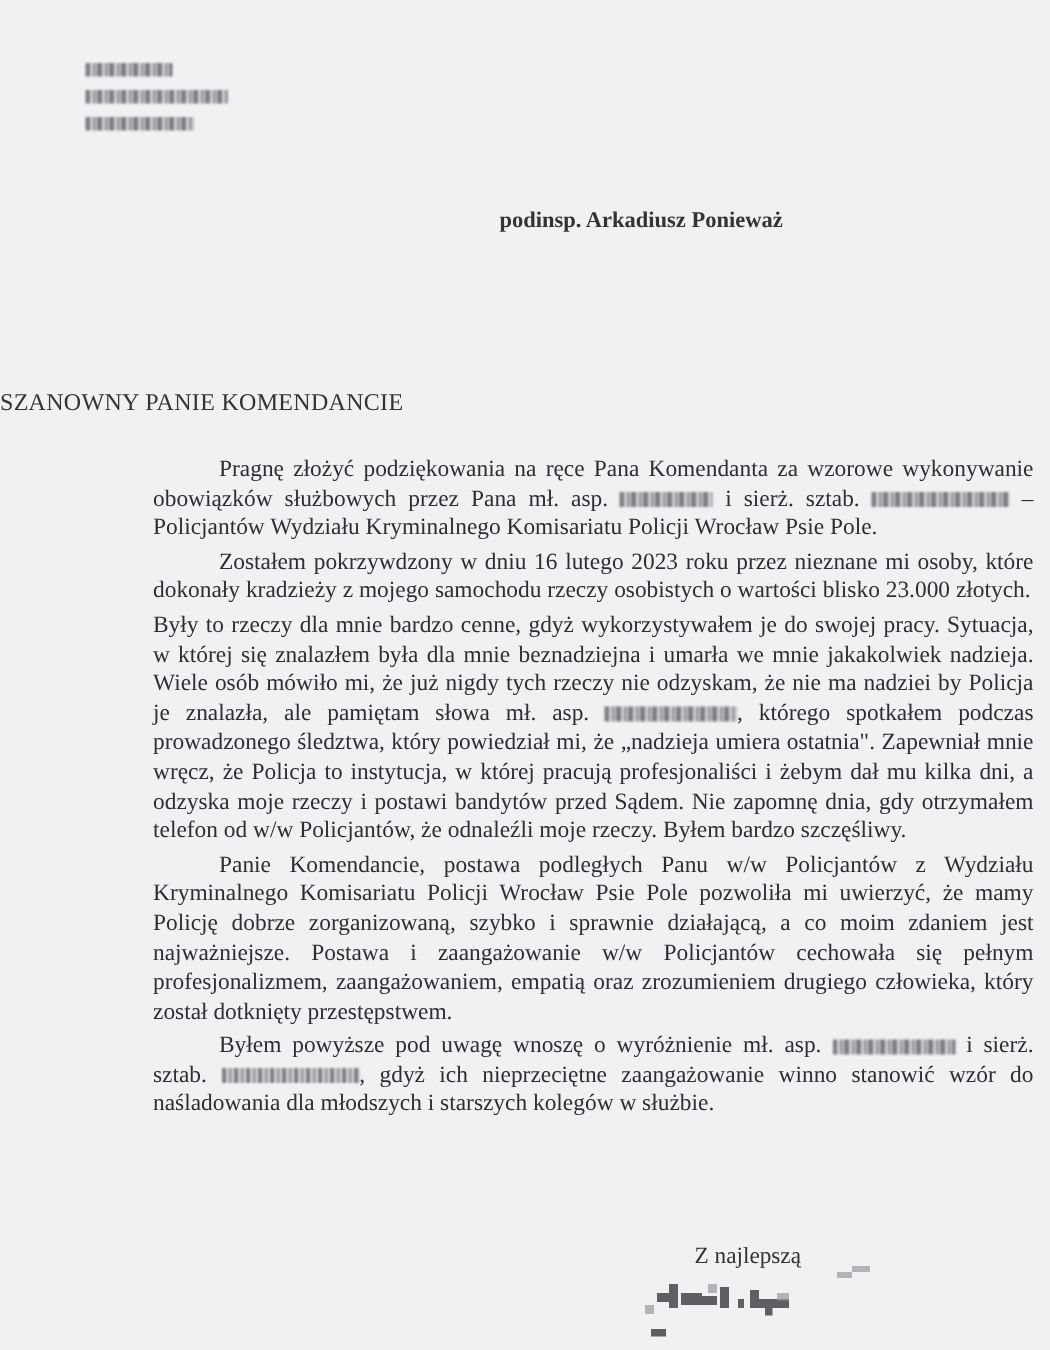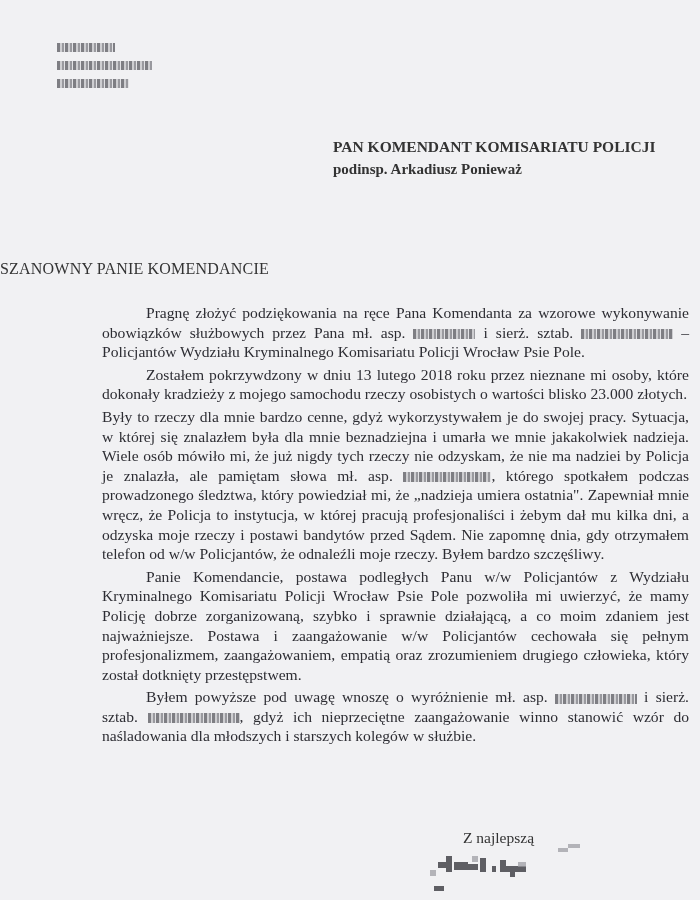--- a/index.html
+++ b/index.html
@@ -49,29 +49,28 @@
 </head>
 <body>
 
 <div class="sender">
   <div><span class="blur" style="width:58px"></span></div>
   <div><span class="blur" style="width:95px"></span></div>
   <div><span class="blur" style="width:72px"></span></div>
 </div>
 
 <div class="recipient">
-  <div>PAN KOMENDANT KOMISARIATU POLICJI</div>
   <div class="small">podinsp. Arkadiusz Ponieważ</div>
 </div>
 
 <div class="salutation">SZANOWNY PANIE KOMENDANCIE</div>
 
 <div class="body">
   <p class="ind"><span>Pragnę złożyć podziękowania na ręce Pana Komendanta za wzorowe wykonywanie obowiązków służbowych przez Pana mł. asp. </span><span class="blur" style="width:62px"></span><span> i sierż. sztab. </span><span class="blur" style="width:92px"></span><span> – Policjantów Wydziału Kryminalnego Komisariatu Policji Wrocław Psie Pole.</span></p>
-  <p class="ind">Zostałem pokrzywdzony w dniu 13 lutego 2018 roku przez nieznane mi osoby, które dokonały kradzieży z mojego samochodu rzeczy osobistych o wartości blisko 23.000 złotych.</p>
+  <p class="ind">Zostałem pokrzywdzony w dniu 16 lutego 2023 roku przez nieznane mi osoby, które dokonały kradzieży z mojego samochodu rzeczy osobistych o wartości blisko 23.000 złotych.</p>
   <p><span>Były to rzeczy dla mnie bardzo cenne, gdyż wykorzystywałem je do swojej pracy. Sytuacja, w której się znalazłem była dla mnie beznadziejna i umarła we mnie jakakolwiek nadzieja. Wiele osób mówiło mi, że już nigdy tych rzeczy nie odzyskam, że nie ma nadziei by Policja je znalazła, ale pamiętam słowa mł. asp. </span><span class="blur" style="width:88px"></span><span>, którego spotkałem podczas prowadzonego śledztwa, który powiedział mi, że „nadzieja umiera ostatnia". Zapewniał mnie wręcz, że Policja to instytucja, w której pracują profesjonaliści i żebym dał mu kilka dni, a odzyska moje rzeczy i postawi bandytów przed Sądem. Nie zapomnę dnia, gdy otrzymałem telefon od w/w Policjantów, że odnaleźli moje rzeczy. Byłem bardzo szczęśliwy.</span></p>
   <p class="ind">Panie Komendancie, postawa podległych Panu w/w Policjantów z Wydziału Kryminalnego Komisariatu Policji Wrocław Psie Pole pozwoliła mi uwierzyć, że mamy Policję dobrze zorganizowaną, szybko i sprawnie działającą, a co moim zdaniem jest najważniejsze. Postawa i zaangażowanie w/w Policjantów cechowała się pełnym profesjonalizmem, zaangażowaniem, empatią oraz zrozumieniem drugiego człowieka, który został dotknięty przestępstwem.</p>
   <p class="ind"><span>Byłem powyższe pod uwagę wnoszę o wyróżnienie mł. asp. </span><span class="blur" style="width:82px"></span><span> i sierż. sztab. </span><span class="blur" style="width:92px"></span><span>, gdyż ich nieprzeciętne zaangażowanie winno stanowić wzór do naśladowania dla młodszych i starszych kolegów w służbie.</span></p>
 </div>
 
 <div class="closing">Z najlepszą</div>
 
 <svg class="signature" viewBox="0 0 170 55">
   <g fill="#3a3a40" opacity="0.8">
     <rect x="10" y="20" width="8" height="6"></rect>

